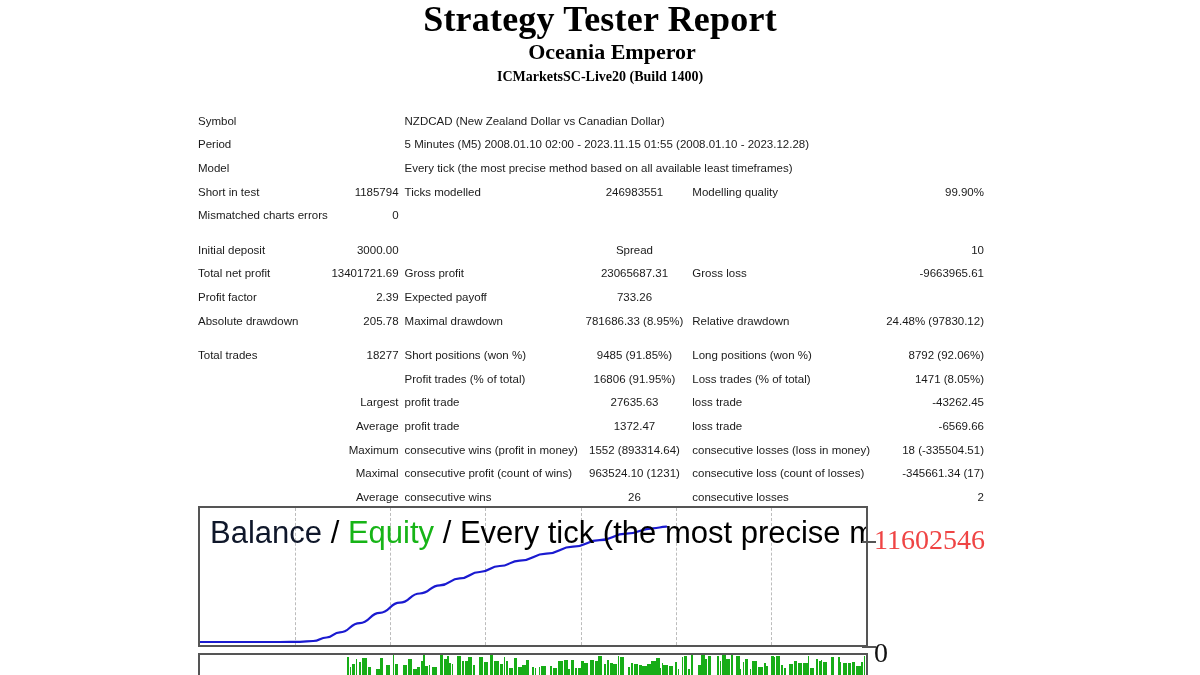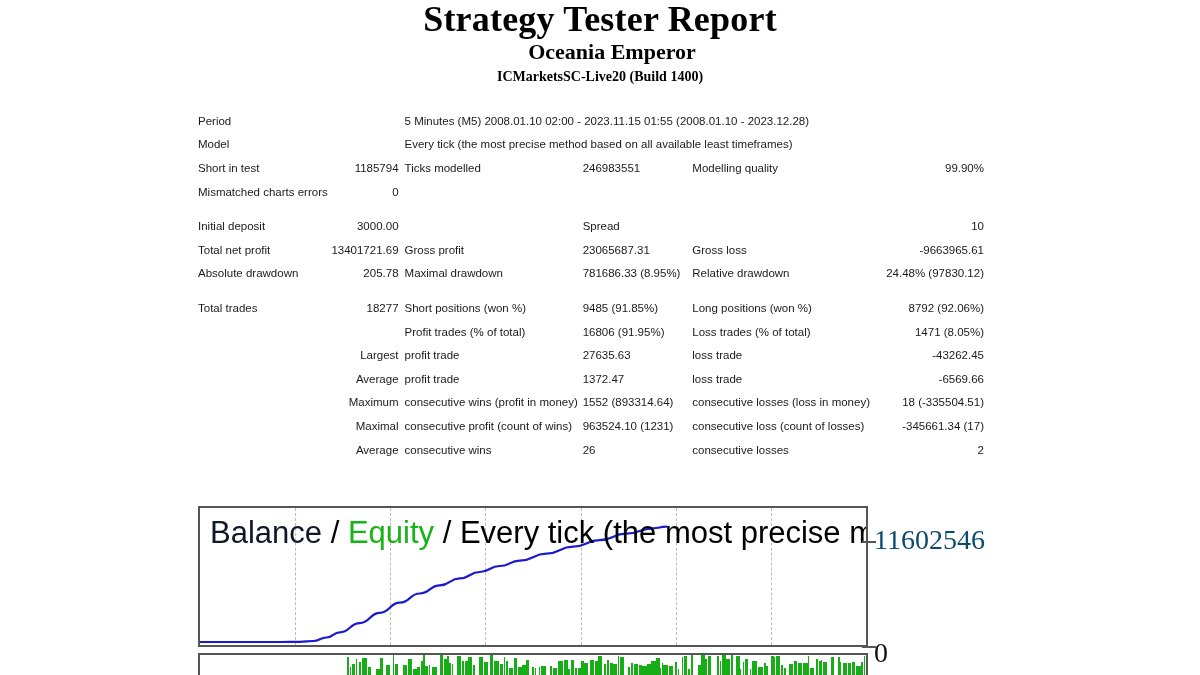--- a/index.html
+++ b/index.html
@@ -60,21 +60,21 @@
   }
   .stats td {
     padding: 0;
     height: 23.6px;
     vertical-align: middle;
     white-space: nowrap;
   }
   .c-label1 { width: 132px; text-align: left; }
   .c-val1   { width: 70px;  text-align: right; padding-right: 6px !important; }
   .c-label2 { width: 180px; text-align: left; }
-  .c-val2   { width: 106px; text-align: left; padding-right: 6px !important; }
+  .c-val2   { width: 106px; text-align: center; padding-right: 6px !important; }
   .c-label3 { width: 180px; text-align: left; }
   .c-val3   { width: 118px; text-align: right; }
   .wide {
     text-align: left;
   }
   .spacer-row td { height: 11px; }
 
   
   .chart-wrap {
     position: absolute;
@@ -119,21 +119,21 @@
     height: 100%;
   }
 
   .axis-top-label {
     position: absolute;
     left: 874px;
     top: 524px;
     font-family: "Liberation Serif", serif;
     font-size: 28px;
     line-height: 32px;
-    color: #0c4a6e;
+    color: #ef4444;
     white-space: nowrap;
   }
   .axis-bottom-label {
     position: absolute;
     left: 874px;
     top: 637px;
     font-family: "Liberation Serif", serif;
     font-size: 28px;
     line-height: 32px;
     color: #111111;
@@ -183,20 +183,25 @@
 <body>
 
 <div class="title-block">
   <div class="report-title">Strategy Tester Report</div>
   <div class="report-subtitle">Oceania Emperor</div>
   <div class="report-server">ICMarketsSC-Live20 (Build 1400)</div>
 </div>
 
 <table class="stats">
   <tbody>
+      <tr>
+    <td class="c-label1">Symbol</td>
+    <td class="c-val1"></td>
+    <td class="wide" colspan="4">NZDCAD (New Zealand Dollar vs Canadian Dollar)</td>
+  </tr>
   <tr>
     <td class="c-label1">Period</td>
     <td class="c-val1"></td>
     <td class="wide" colspan="4">5 Minutes (M5) 2008.01.10 02:00 - 2023.11.15 01:55 (2008.01.10 - 2023.12.28)</td>
   </tr>
   <tr>
     <td class="c-label1">Model</td>
     <td class="c-val1"></td>
     <td class="wide" colspan="4">Every tick (the most precise method based on all available least timeframes)</td>
   </tr>
@@ -229,20 +234,28 @@
     <td class="c-label3"></td>
     <td class="c-val3">10</td>
   </tr>
   <tr>
     <td class="c-label1">Total net profit</td>
     <td class="c-val1">13401721.69</td>
     <td class="c-label2">Gross profit</td>
     <td class="c-val2">23065687.31</td>
     <td class="c-label3">Gross loss</td>
     <td class="c-val3">-9663965.61</td>
+  </tr>
+  <tr>
+    <td class="c-label1">Profit factor</td>
+    <td class="c-val1">2.39</td>
+    <td class="c-label2">Expected payoff</td>
+    <td class="c-val2">733.26</td>
+    <td class="c-label3"></td>
+    <td class="c-val3"></td>
   </tr>
   <tr>
     <td class="c-label1">Absolute drawdown</td>
     <td class="c-val1">205.78</td>
     <td class="c-label2">Maximal drawdown</td>
     <td class="c-val2">781686.33 (8.95%)</td>
     <td class="c-label3">Relative drawdown</td>
     <td class="c-val3">24.48% (97830.12)</td>
   </tr>
 

